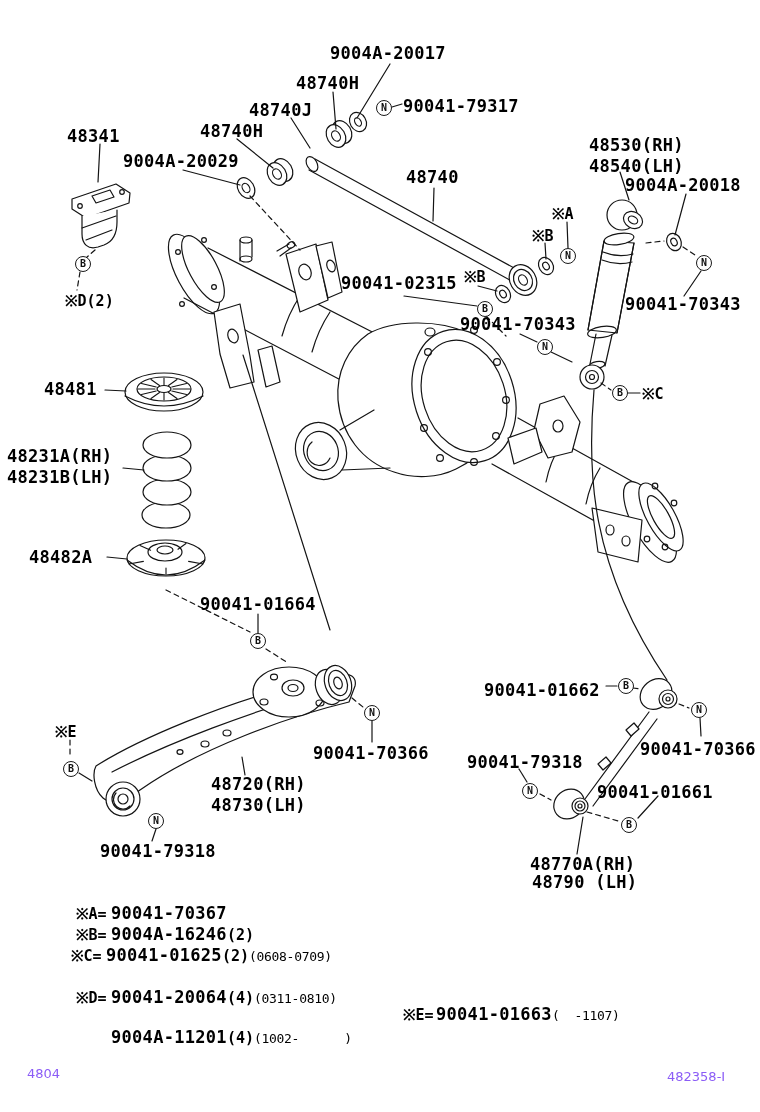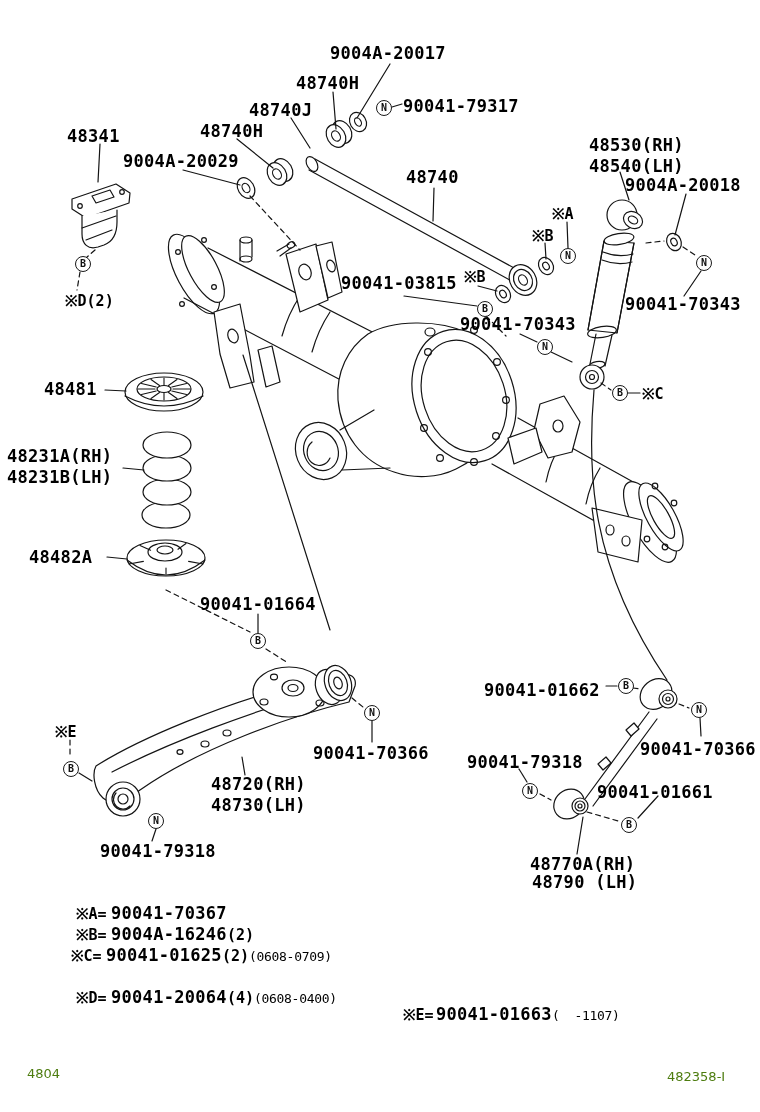--- a/index.html
+++ b/index.html
@@ -15,21 +15,21 @@
       font-size:17px;line-height:18px;letter-spacing:.3px;color:#000;white-space:pre;}
   .co.sm{font-size:15px;letter-spacing:0;}
   .mk{position:absolute;width:16px;height:16px;margin:-8px 0 0 -8px;border:1.6px solid #1a1a1a;
       border-radius:50%;text-align:center;font:bold 10px/13px "DejaVu Sans Mono",monospace;
       color:#111;background:#fff;box-sizing:border-box;}
   .lr{position:absolute;white-space:pre;color:#000;}
   .lr .pf{font:bold 15px "DejaVu Sans Mono",monospace;display:inline-block;min-width:35px;}
   .lr .num{font:bold 17px "DejaVu Sans Mono",monospace;letter-spacing:.3px;}
   .lr .qty{font:bold 15px "DejaVu Sans Mono",monospace;}
   .lr .note{font:13px "DejaVu Sans Mono",monospace;letter-spacing:-.3px;}
-  .ft{position:absolute;font:13px "DejaVu Sans",sans-serif;color:#4d7c0f;text-align:right;}
+  .ft{position:absolute;font:13px "DejaVu Sans",sans-serif;color:#8b5cf6;text-align:right;}
 </style>
 </head>
 <body>
 
 <div id="page">
 
 <svg width="760" height="1112" viewBox="0 0 760 1112">
 
   <g>
 
@@ -273,21 +273,21 @@
 <div class="co" style="left:200px;top:122px">48740H</div>
 <div class="co" style="left:123px;top:152px">9004A-20029</div>
 <div class="co" style="left:67px;top:127px">48341</div>
 <div class="co" style="left:406px;top:168px">48740</div>
 <div class="co" style="left:589px;top:136px">48530(RH)</div>
 <div class="co" style="left:589px;top:157px">48540(LH)</div>
 <div class="co" style="left:625px;top:176px">9004A-20018</div>
 <div class="co sm" style="left:552px;top:205px">※A</div>
 <div class="co sm" style="left:532px;top:227px">※B</div>
 <div class="co" style="left:625px;top:295px">90041-70343</div>
-<div class="co" style="left:341px;top:274px">90041-03815</div>
+<div class="co" style="left:341px;top:274px">90041-02315</div>
 <div class="co sm" style="left:464px;top:268px">※B</div>
 <div class="co" style="left:460px;top:315px">90041-70343</div>
 <div class="co" style="left:44px;top:380px">48481</div>
 <div class="co" style="left:7px;top:447px">48231A(RH)</div>
 <div class="co" style="left:7px;top:468px">48231B(LH)</div>
 <div class="co" style="left:29px;top:548px">48482A</div>
 <div class="co" style="left:200px;top:595px">90041-01664</div>
 <div class="co sm" style="left:55px;top:723px">※E</div>
 <div class="co" style="left:211px;top:775px">48720(RH)</div>
 <div class="co" style="left:211px;top:796px">48730(LH)</div>
@@ -314,20 +314,21 @@
 <div class="mk" style="left:156px;top:821px">N</div>
 <div class="mk" style="left:372px;top:713px">N</div>
 <div class="mk" style="left:626px;top:686px">B</div>
 <div class="mk" style="left:699px;top:710px">N</div>
 <div class="mk" style="left:530px;top:791px">N</div>
 <div class="mk" style="left:629px;top:825px">B</div>
 
 <div class="lr" style="left:76px;top:903px"><span class="pf">※A=</span><span class="num">90041-70367</span><span class="qty"></span><span class="note"></span></div>
 <div class="lr" style="left:76px;top:924px"><span class="pf">※B=</span><span class="num">9004A-16246</span><span class="qty">(2)</span><span class="note"></span></div>
 <div class="lr" style="left:71px;top:945px"><span class="pf">※C=</span><span class="num">90041-01625</span><span class="qty">(2)</span><span class="note">(0608-0709)</span></div>
-<div class="lr" style="left:76px;top:987px"><span class="pf">※D=</span><span class="num">90041-20064</span><span class="qty">(4)</span><span class="note">(0608-0400)</span></div>
+<div class="lr" style="left:76px;top:987px"><span class="pf">※D=</span><span class="num">90041-20064</span><span class="qty">(4)</span><span class="note">(0311-0810)</span></div>
+<div class="lr" style="left:76px;top:1027px"><span class="pf"></span><span class="num">9004A-11201</span><span class="qty">(4)</span><span class="note">(1002-      )</span></div>
 
 <div class="lr" style="left:403px;top:1004px"><span class="pf" style="min-width:33px">※E=</span><span class="num">90041-01663</span><span class="qty"></span><span class="note">(  -1107)</span></div>
 
 <div class="ft" style="left:27px;top:1066px">4804</div>
 <div class="ft" style="left:667px;top:1069px">482358-I</div>
 
 </div>
 
 </body></html>

